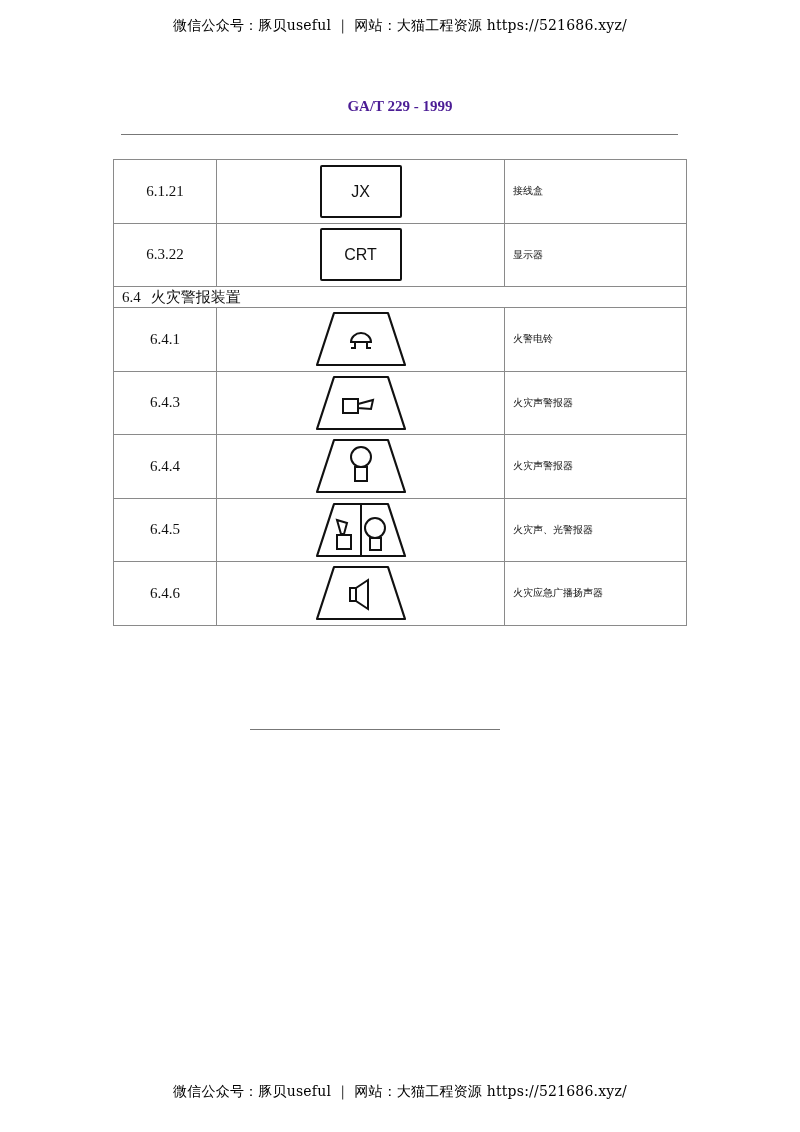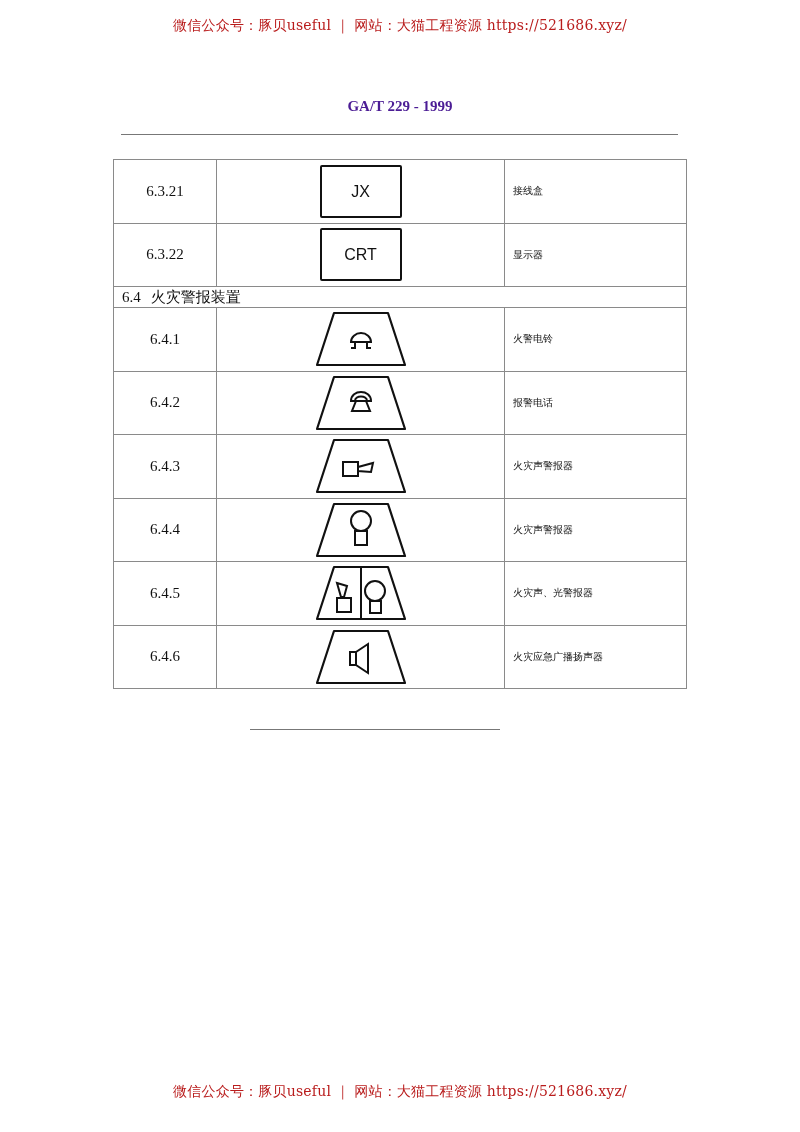--- a/index.html
+++ b/index.html
@@ -1,19 +1,19 @@
 <!DOCTYPE html>
 <html><head>
   <meta charset="utf-8">
   <style>
     html, body { margin: 0; padding: 0; background: #ffffff; }
     body { width: 800px; height: 1132px; position: relative; overflow: hidden; }
     .watermark {
       position: absolute; left: 0; width: 800px; text-align: center;
-      color: #b91c1c; font-family: "DejaVu Serif", serif; font-size: 14px;
+      color: #000000; font-family: "DejaVu Serif", serif; font-size: 14px;
       letter-spacing: 0.2px;
     }
     .watermark.top { top: 17px; }
     .watermark.bottom { top: 1083px; }
     .doc-code {
       position: absolute; top: 98px; left: 0; width: 800px; text-align: center;
       font-family: "Liberation Serif", serif; font-weight: bold; font-size: 15px; color: #4c1d95;
     }
     .header-rule {
       position: absolute; top: 134px; left: 121px; width: 557px; height: 0;
@@ -46,21 +46,21 @@
 <body>
 
 <div class="watermark top">微信公众号：豚贝useful ｜ 网站：大猫工程资源 https://521686.xyz/</div>
 
 <div class="doc-code">GA/T 229 - 1999</div>
 <div class="header-rule"></div>
 
 <table class="sym">
   <tbody>
       <tr class="row">
-    <td class="num">6.3.21</td>
+    <td class="num">6.1.21</td>
     <td class="icon">
       <span class="boxsym">JX</span>
     </td>
     <td class="name">接线盒</td>
   </tr>
   <tr class="row">
     <td class="num">6.3.22</td>
     <td class="icon">
       <span class="boxsym">CRT</span>
     </td>
@@ -77,31 +77,20 @@
     <td class="icon">
       <svg class="trap" width="92" height="56" viewBox="0 0 92 56">
         <polygon points="19,2 73,2 90,54 2,54" fill="none" stroke="#111" stroke-width="2.2" stroke-linejoin="round"></polygon>
         <path d="M36,31 A10,9 0 0 1 56,31 Z" fill="none" stroke="#111" stroke-width="2"></path>
         <path d="M40,31 L40,37 L36,37 M52,31 L52,37 L56,37" fill="none" stroke="#111" stroke-width="2"></path>
       </svg>
     </td>
     <td class="name">火警电铃</td>
   </tr>
 
-  <tr class="row">
-    <td class="num">6.4.2</td>
-    <td class="icon">
-      <svg class="trap" width="92" height="56" viewBox="0 0 92 56">
-        <polygon points="19,2 73,2 90,54 2,54" fill="none" stroke="#111" stroke-width="2.2" stroke-linejoin="round"></polygon>
-        <path d="M36,26 C36,14 56,14 56,26 L52,26 C52,20 40,20 40,26 Z" fill="none" stroke="#111" stroke-width="2"></path>
-        <path d="M41,26 L51,26 L55,36 L37,36 Z" fill="none" stroke="#111" stroke-width="2"></path>
-      </svg>
-    </td>
-    <td class="name">报警电话</td>
-  </tr>
 
   <tr class="row">
     <td class="num">6.4.3</td>
     <td class="icon">
       <svg class="trap" width="92" height="56" viewBox="0 0 92 56">
         <polygon points="19,2 73,2 90,54 2,54" fill="none" stroke="#111" stroke-width="2.2" stroke-linejoin="round"></polygon>
         <rect x="28" y="24" width="15" height="14" fill="none" stroke="#111" stroke-width="2"></rect>
         <path d="M43,29 L58,25 L56,34 L43,33 Z" fill="none" stroke="#111" stroke-width="2"></path>
       </svg>
     </td>

